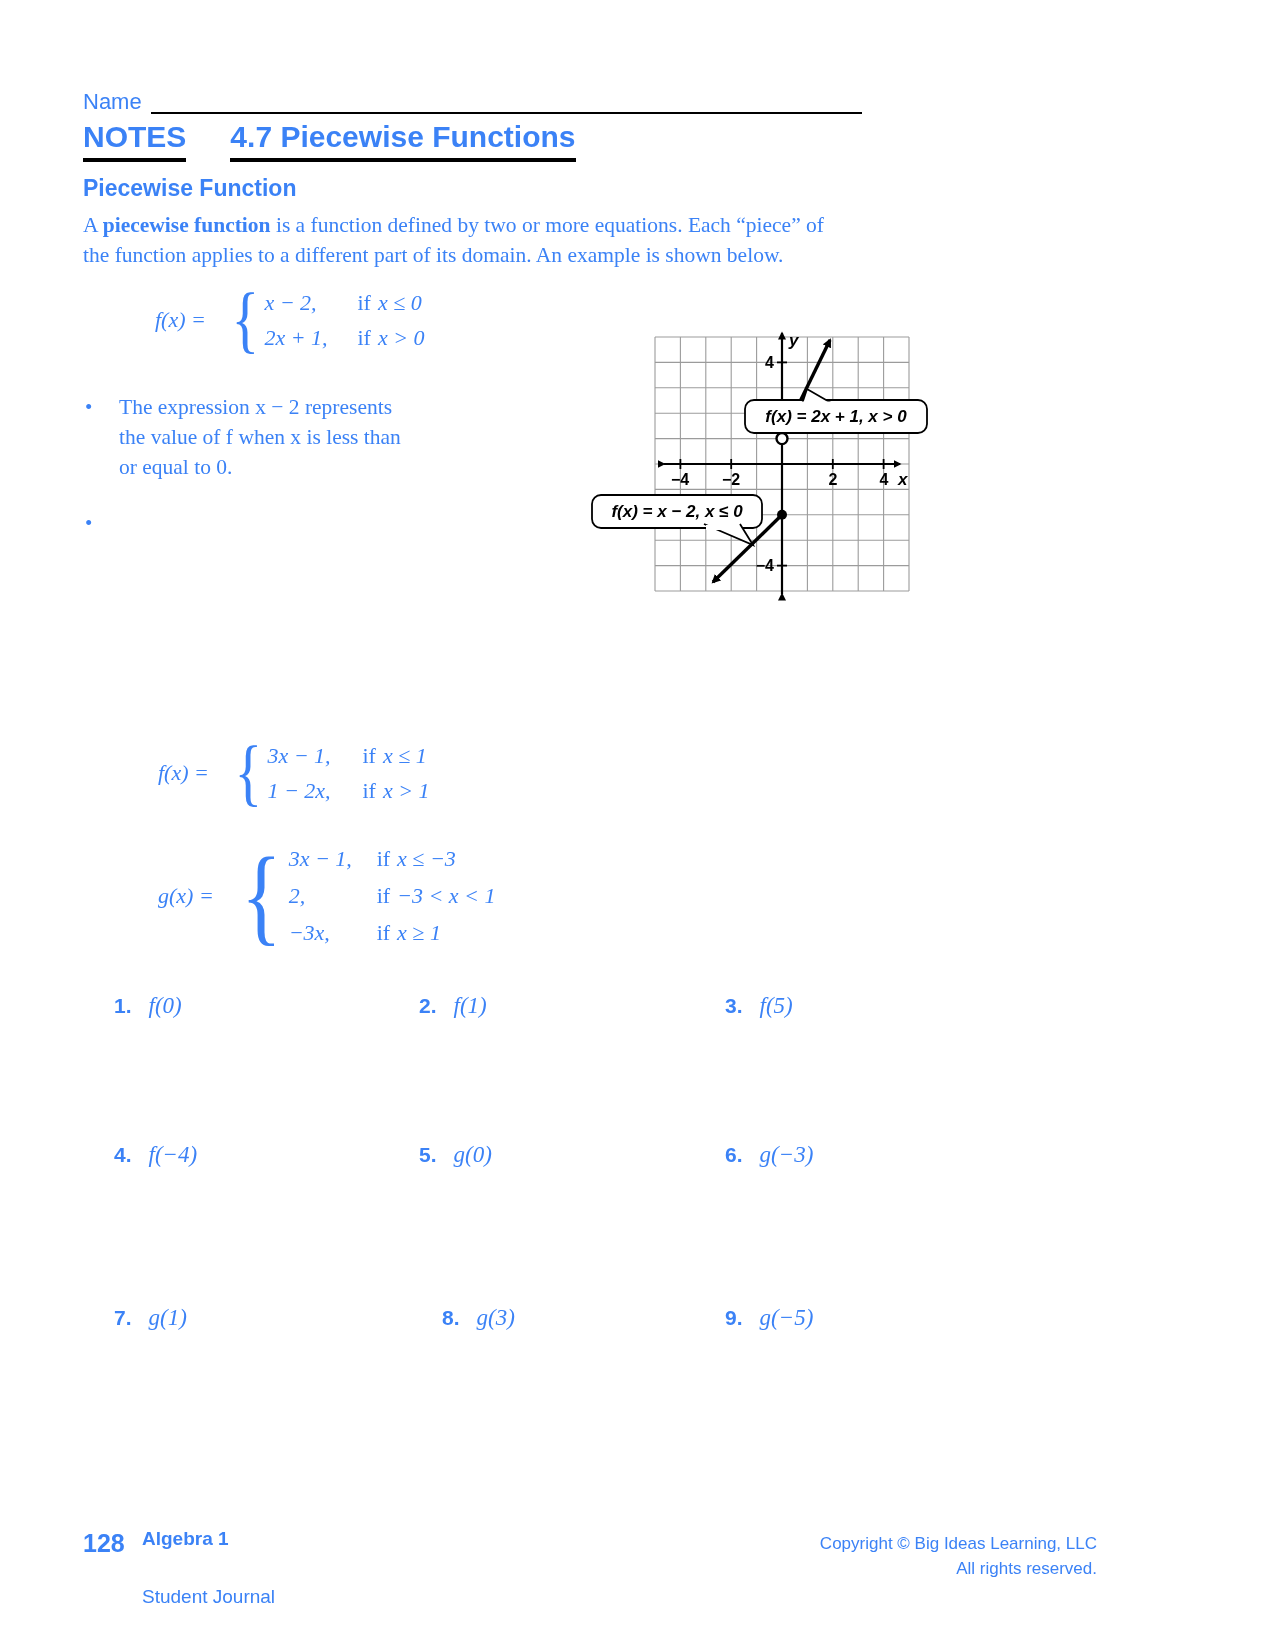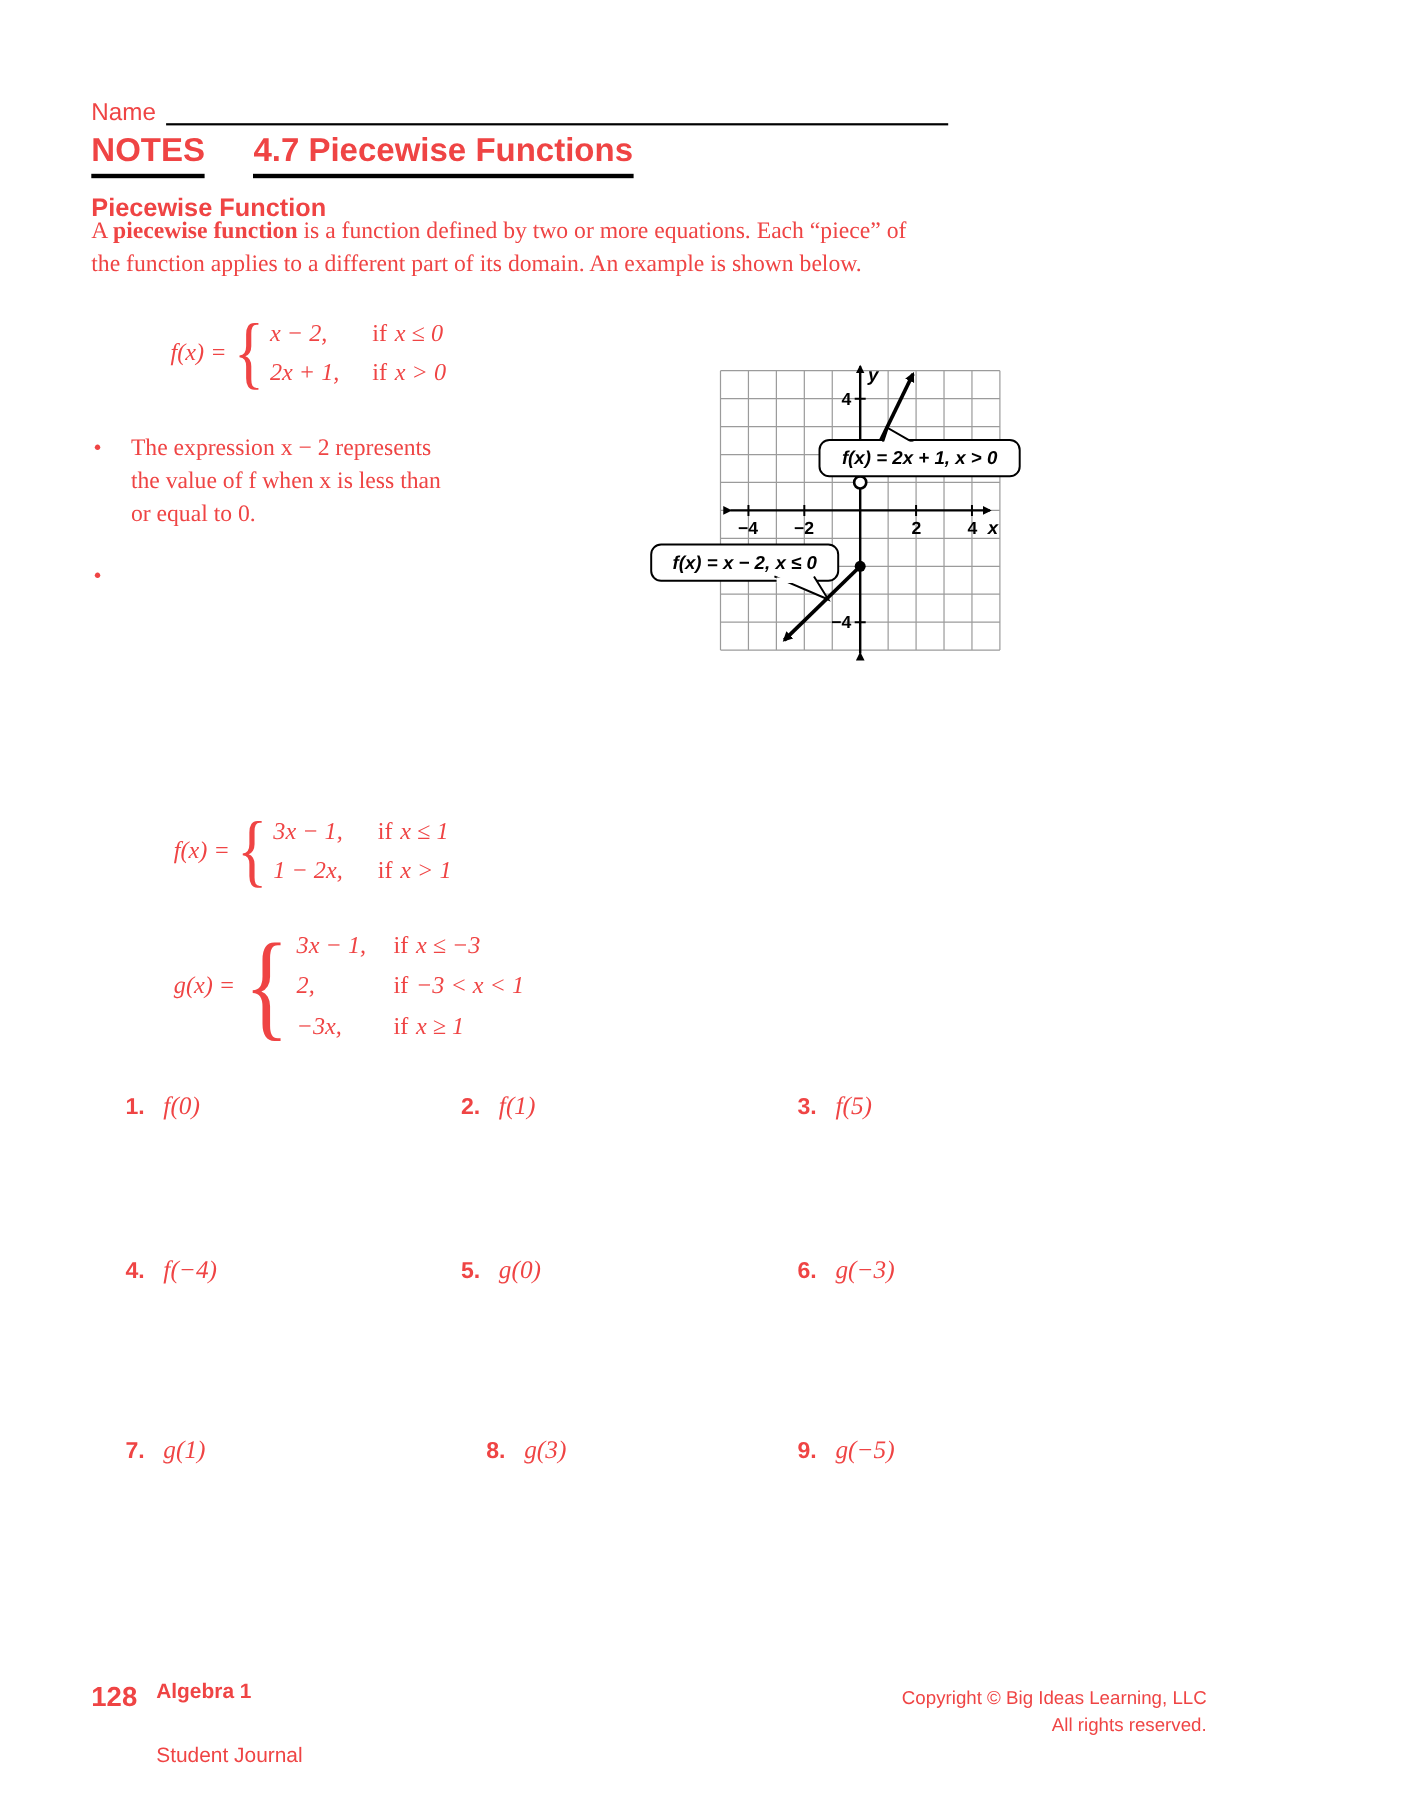--- a/index.html
+++ b/index.html
@@ -1,38 +1,38 @@
 <!DOCTYPE html>
 <html><head>
 <meta charset="utf-8">
 <style>
   html,body{margin:0;padding:0;background:#fff;}
-  .page{position:relative;width:1275px;height:1651px;background:#ffffff;color:#ef4444;
+  .page{position:relative;width:1275px;height:1651px;background:#ffffff;color:#3b82f6;
         font-family:"Liberation Serif",serif;overflow:hidden;}
 
   
   .name-row{position:absolute;left:83px;top:88px;width:779px;display:flex;align-items:flex-end;}
   .name-label{font-family:"Liberation Sans",sans-serif;font-size:22px;line-height:24px;}
   .name-line{flex:1;margin-left:9px;border-bottom:2.2px solid #000;height:24px;}
 
   
   .notes-heading{position:absolute;left:83px;top:120px;font-family:"Liberation Sans",sans-serif;
                  font-weight:bold;font-size:30px;white-space:nowrap;}
   .notes-heading .seg{display:inline-block;border-bottom:4.5px solid #000;padding-bottom:4px;}
   .notes-heading .seg1{margin-right:44px;}
 
   .section-heading{position:absolute;left:83px;top:175px;font-family:"Liberation Sans",sans-serif;
                    font-weight:bold;font-size:23px;}
 
-  .intro{position:absolute;left:83px;top:194px;width:790px;font-size:21.5px;line-height:30px;}
+  .intro{position:absolute;left:83px;top:210px;width:790px;font-size:21.5px;line-height:30px;}
   .intro b{font-weight:bold;}
 
   
   .pw{position:absolute;display:flex;align-items:center;font-size:22px;}
-  .pw-lhs{font-style:italic;margin-right:3px;white-space:nowrap;}
+  .pw-lhs{font-style:italic;margin-right:22px;white-space:nowrap;}
   .pw-brace{font-style:normal;font-weight:normal;transform:scale(0.8,1.02);margin:0 2px 0 0;}
   .pw-brace.b2{font-size:72px;line-height:70px;}
   .pw-brace.b3{font-size:106px;line-height:106px;}
   .pw-rows{display:flex;flex-direction:column;}
   .pw-row{display:flex;align-items:baseline;}
   .pw2 .pw-row{line-height:35px;}
   .pw3 .pw-row{line-height:37px;}
   .pw-expr{font-style:italic;white-space:nowrap;}
   .pw-if{font-style:normal;margin-right:7px;}
   .pw-rest{font-style:italic;white-space:nowrap;}

